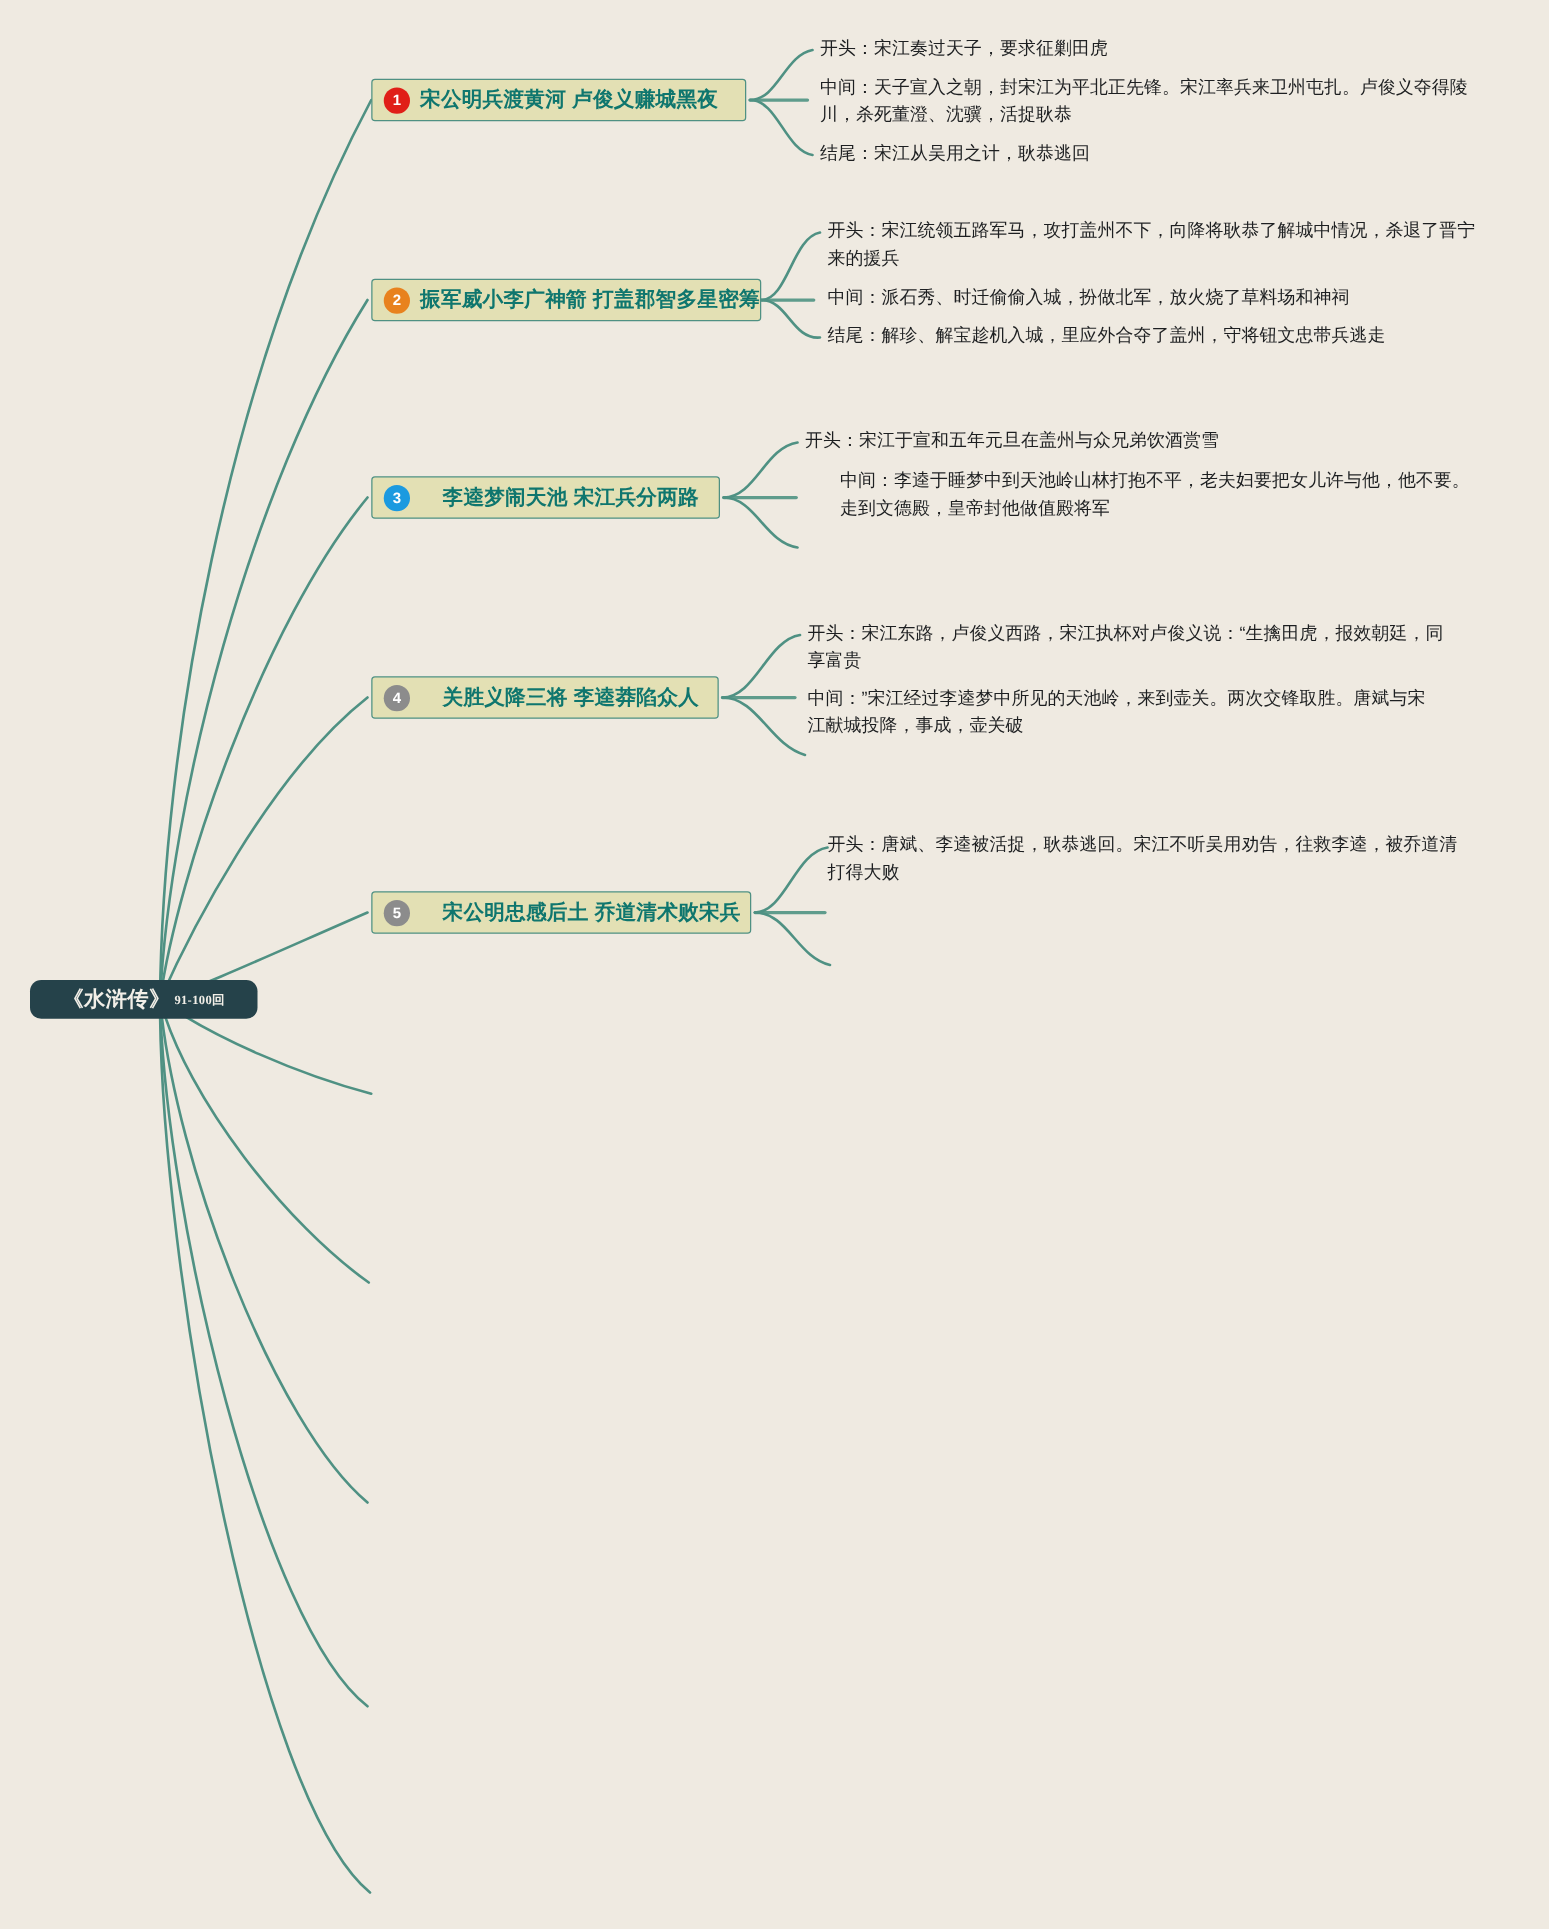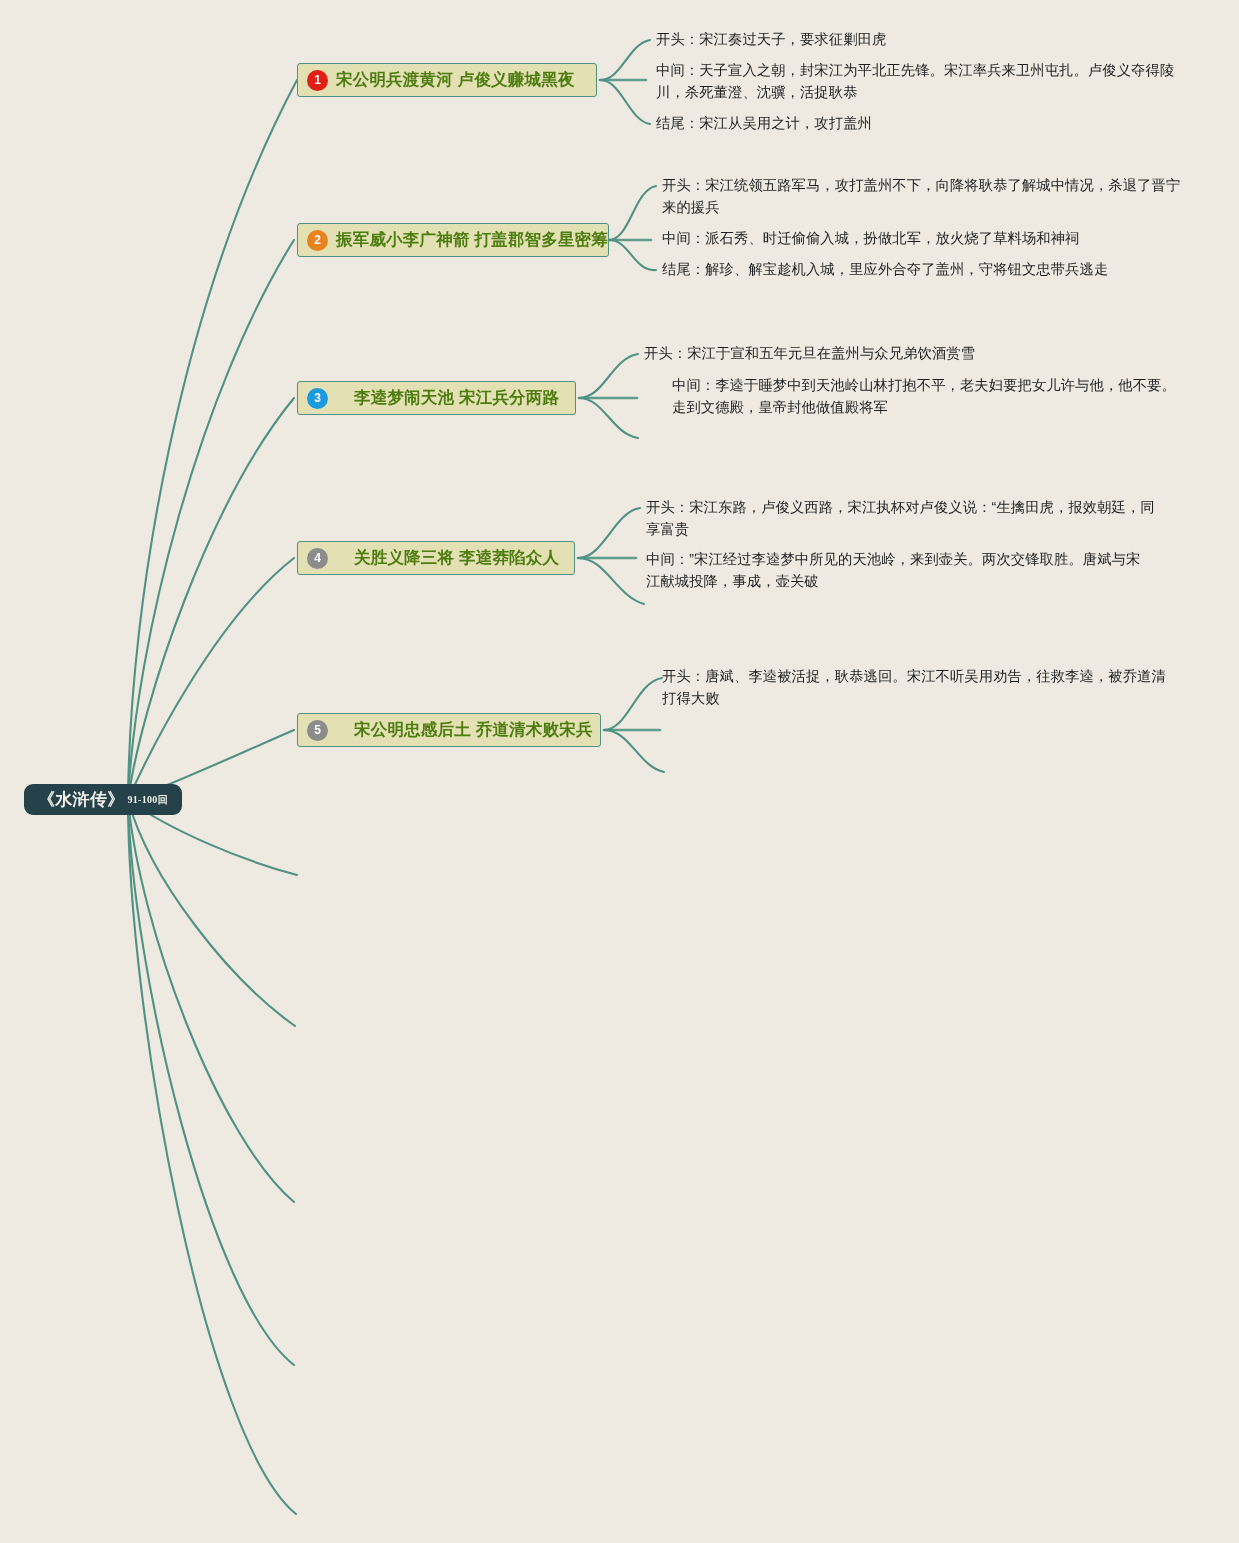--- a/index.html
+++ b/index.html
@@ -38,21 +38,21 @@
     stroke: #5f9c8c;
     stroke-width: 2.6;
   }
 
   
   .root-node {
     position: absolute;
     left: 24px;
     top: 784px;
     height: 31px;
-    padding: 0 14px;
+    padding: 0 26px;
     display: flex;
     align-items: center;
     background: #25424a;
     color: #f2efe8;
     border-radius: 9px;
     font-size: 17px;
     letter-spacing: 0.3px;
     white-space: nowrap;
     font-weight: 700;
     z-index: 5;
@@ -87,21 +87,21 @@
     font-weight: 700;
     display: flex;
     align-items: center;
     justify-content: center;
     flex: 0 0 auto;
     font-family: "Liberation Sans", sans-serif;
   }
   .chapter-title {
     font-size: 16.5px;
     font-weight: 700;
-    color: #4d7c0f;
+    color: #0f766e;
     margin-left: 14px;
     letter-spacing: 0.2px;
   }
   .chapter-box.wide .chapter-title { margin-left: 8px; }
 
   
   .detail {
     position: absolute;
     font-size: 14.3px;
     line-height: 1.52;
@@ -154,21 +154,21 @@
     <span>《水浒传》</span>
     <span class="rt-num">91-100回</span>
   </div>
 
   <div class="chapter-box wide" style="left:297px; top:63px; width:300px;">
     <span class="badge" style="background:#e01f18;">1</span>
     <span class="chapter-title">宋公明兵渡黄河 卢俊义赚城黑夜</span>
   </div>
   <div class="detail" style="left:656px; top:29px; width:520px;">开头：宋江奏过天子，要求征剿田虎</div>
   <div class="detail" style="left:656px; top:60px; width:520px;">中间：天子宣入之朝，封宋江为平北正先锋。宋江率兵来卫州屯扎。卢俊义夺得陵川，杀死董澄、沈骥，活捉耿恭</div>
-  <div class="detail" style="left:656px; top:113px; width:520px;">结尾：宋江从吴用之计，攻打盖州</div>
+  <div class="detail" style="left:656px; top:113px; width:520px;">结尾：宋江从吴用之计，耿恭逃回</div>
 
   <div class="chapter-box wide" style="left:297px; top:223px; width:312px;">
     <span class="badge" style="background:#e8821e;">2</span>
     <span class="chapter-title">振军威小李广神箭 打盖郡智多星密筹</span>
   </div>
   <div class="detail" style="left:662px; top:228px; width:522px;">中间：派石秀、时迁偷偷入城，扮做北军，放火烧了草料场和神祠</div>
   <div class="detail" style="left:662px; top:175px; width:522px;">开头：宋江统领五路军马，攻打盖州不下，向降将耿恭了解城中情况，杀退了晋宁来的援兵</div>
   <div class="detail" style="left:662px; top:259px; width:522px;">结尾：解珍、解宝趁机入城，里应外合夺了盖州，守将钮文忠带兵逃走</div>
 
   <div class="chapter-box" style="left:297px; top:381px; width:279px;">

